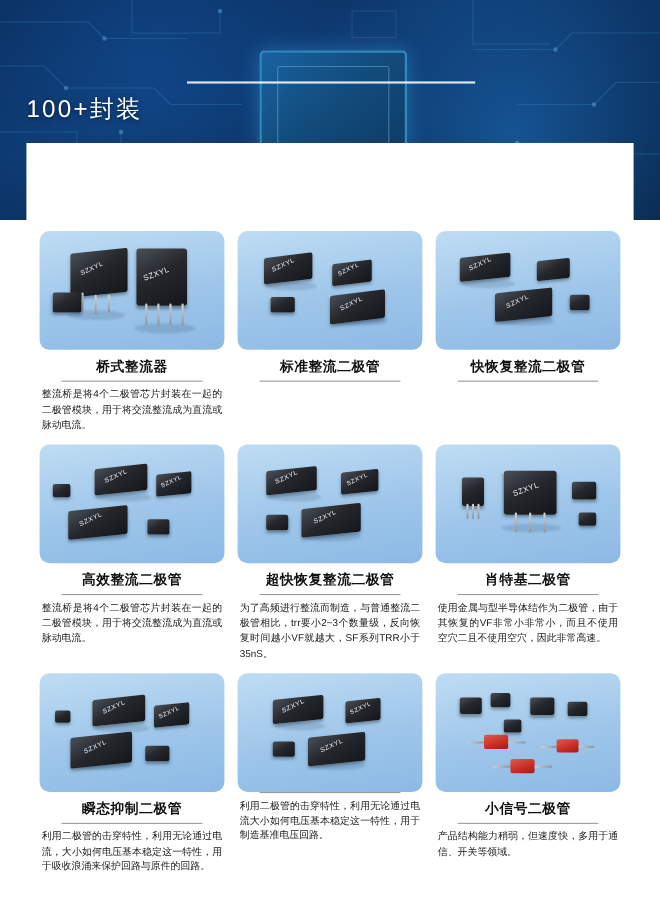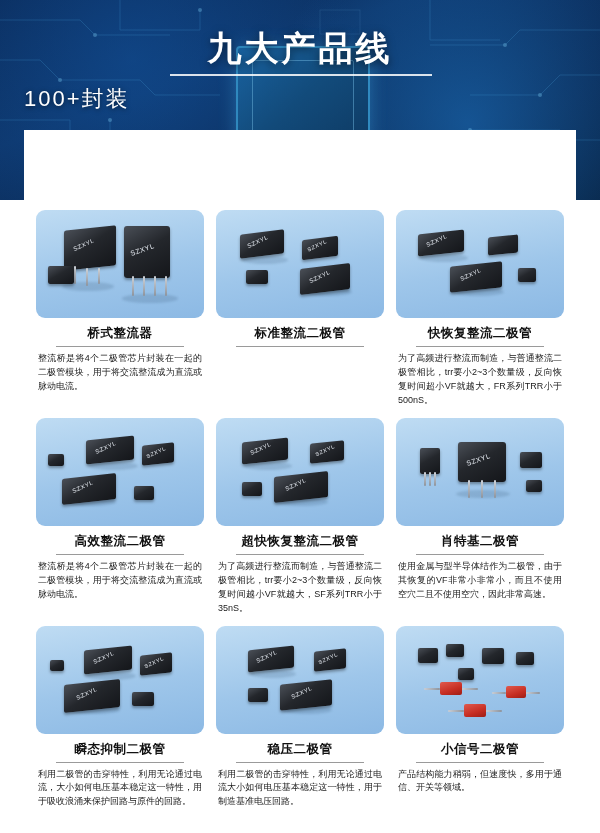--- a/index.html
+++ b/index.html
@@ -217,21 +217,20 @@
       <g stroke="#8fd8ff" stroke-width="0.7" fill="none" opacity="0.3">
         <rect x="250" y="150" width="50" height="30"></rect>
         <rect x="320" y="10" width="40" height="24"></rect>
       </g>
     </svg>
 
     <div class="chip">
       <div class="chip-inner"></div>
     </div>
 
-    <div class="banner-title">九大产品线</div>
     <div class="title-rule"></div>
     <div class="banner-sub">100+封装</div>
   </div>
 
   <div class="sheet"></div>
 
   <div class="grid">
 
     <div class="card">
       <div class="thumb">
@@ -287,21 +286,20 @@
           <span class="brand" style="left:8px; top:5px;">SZXYL</span>
         </div>
         <div class="part body-black" style="left:92px; top:26px; width:30px; height:18px; transform:skewY(-6deg);"></div>
         <div class="part body-black" style="left:54px; top:54px; width:52px; height:26px; transform:skewY(-6deg);">
           <span class="brand" style="left:10px; top:7px;">SZXYL</span>
         </div>
         <div class="part body-black" style="left:122px; top:58px; width:18px; height:14px;"></div>
       </div>
       <div class="card-title">快恢复整流二极管</div>
       <div class="card-title-underline"></div>
-      <div class="card-desc">为了高频进行整流而制造，与普通整流二极管相比，trr要小2~3个数量级，反向恢复时间超小VF就越大，FR系列TRR小于500nS。</div>
     </div>
 
     <div class="card">
       <div class="thumb">
         <div class="shadow-ellipse" style="left:52px; top:44px; width:50px; height:8px;"></div>
         <div class="shadow-ellipse" style="left:28px; top:80px; width:52px; height:8px;"></div>
         <div class="part body-black" style="left:50px; top:20px; width:48px; height:24px; transform:skewY(-6deg);">
           <span class="brand" style="left:9px; top:6px;">SZXYL</span>
         </div>
         <div class="part body-black" style="left:106px; top:26px; width:32px; height:20px; transform:skewY(-6deg);">
@@ -391,21 +389,20 @@
           <span class="brand" style="left:8px; top:5px;">SZXYL</span>
         </div>
         <div class="part body-black" style="left:98px; top:24px; width:32px; height:20px; transform:skewY(-6deg);">
           <span class="brand" style="left:4px; top:5px; font-size:5.5px;">SZXYL</span>
         </div>
         <div class="part body-black" style="left:64px; top:56px; width:52px; height:26px; transform:skewY(-6deg);">
           <span class="brand" style="left:11px; top:7px;">SZXYL</span>
         </div>
         <div class="part body-black" style="left:32px; top:62px; width:20px; height:14px;"></div>
       </div>
-      <div class="card-title">稳压二极管</div>
       <div class="card-title-underline"></div>
       <div class="card-desc">利用二极管的击穿特性，利用无论通过电流大小如何电压基本稳定这一特性，用于制造基准电压回路。</div>
     </div>
 
     <div class="card">
       <div class="thumb">
 
         <div class="part body-black" style="left:22px; top:22px; width:20px; height:15px;"></div>
         <div class="part body-black" style="left:50px; top:18px; width:18px; height:13px;"></div>
         <div class="part body-black" style="left:86px; top:22px; width:22px; height:16px;"></div>

